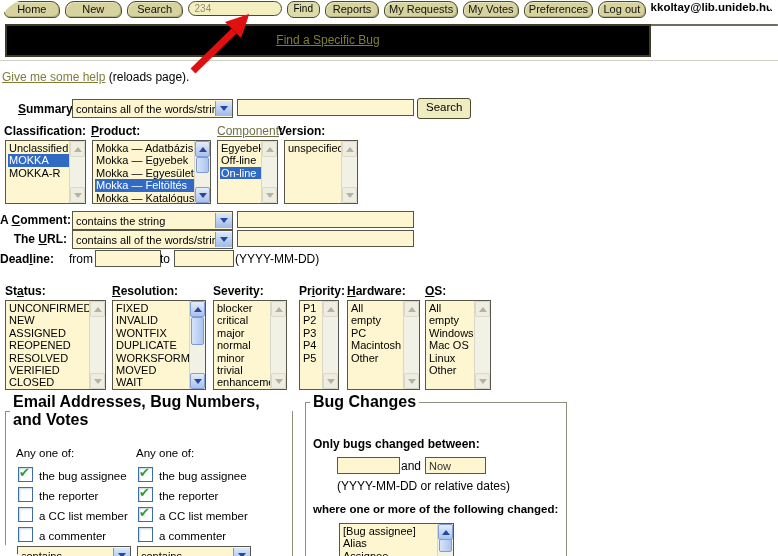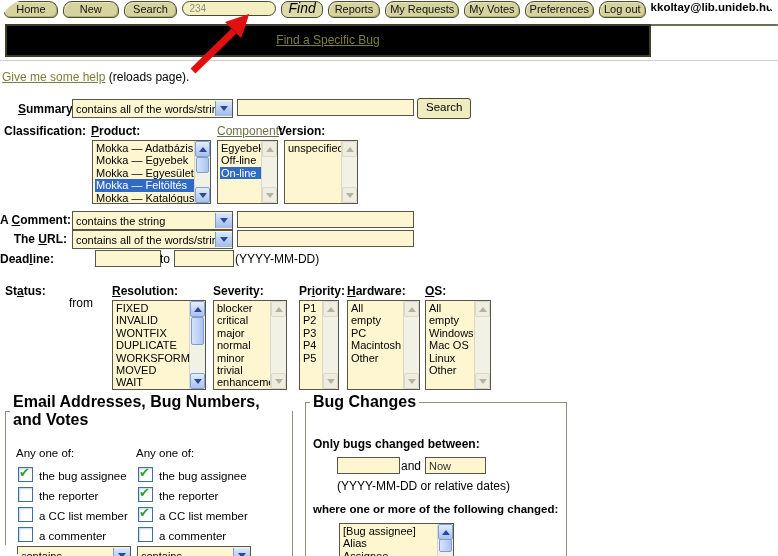--- a/index.html
+++ b/index.html
@@ -6,22 +6,22 @@
   .screen{position:relative;width:778px;height:556px;overflow:hidden;
     font-family:"Liberation Sans","DejaVu Sans",sans-serif;font-size:12px;color:#000;background:#fff;border-radius:27px;}
 
   
   .toolbar{position:absolute;left:4px;top:1px;right:0;height:18px;display:flex;align-items:flex-start;gap:5px;}
   .tbtn{height:15px;line-height:14px;padding:0 4px;text-align:center;font-size:11px;color:#111;
     background:#d7d39f;border:1px solid #4a4a33;border-radius:9px 9px 6px 6px;
     box-shadow:inset -1px -1px 0 #b5b17d, inset 1px 1px 0 #e8e5bd;cursor:pointer;white-space:nowrap;}
   .qs-input{height:13px;border:1px solid #4a4a33;border-radius:8px;background:#f3efc0;
     font-size:10px;color:#8e8e7e;padding:0 6px;line-height:13px;}
-  .find-btn{height:15px;line-height:13px;padding:0 6px;font-size:14px;background:#dedbab;
-    border:1px solid #4a4a33;border-radius:7px;cursor:pointer;font-style:italic;}
+  .find-btn{height:15px;line-height:13px;padding:0 6px;font-size:10px;background:#dedbab;
+    border:1px solid #4a4a33;border-radius:7px;cursor:pointer;}
   .user-email{margin-left:auto;font-size:11.5px;font-weight:bold;color:#000;white-space:nowrap;padding-right:5px;}
 
   
   .banner{position:absolute;left:5px;top:24px;width:642px;height:29px;background:#000000;
     border:2px solid #3d3d28;text-align:center;line-height:29px;}
   .banner-right-line{position:absolute;left:651px;top:24px;width:127px;border-top:2px solid #6e6e58;}
   .thin-rule{position:absolute;left:0;top:60px;width:778px;border-top:1px solid #cfcfc6;}
   a.olive{color:#7e7e3a;text-decoration:underline;cursor:pointer;}
   .help-line{position:absolute;left:2px;top:70px;font-size:12px;}
 
@@ -114,20 +114,32 @@
 
   <div class="abs blabel" style="left:4px;top:124px;">Classification:</div>
   <div class="abs blabel" style="left:91px;top:124px;">
     <span></span><span class="u">P</span><span>roduct:</span>
   </div>
   <div class="abs" style="left:217px;top:124px;">
     <a class="olive" style="color:#6f6f45;">Component</a><span class="blabel">:</span>
   </div>
   <div class="abs blabel" style="left:278px;top:124px;">Version:</div>
 
+  <div class="lb" style="left:5px;top:140px;width:79px;height:62px;">
+    <div class="lb-items">
+        <div class="li">Unclassified</div>
+        <div class="li sel-item">MOKKA</div>
+        <div class="li">MOKKA-R</div>
+      </div>
+    <div class="sb disabled">
+        <div class="sb-btn up"></div>
+        <div class="sb-spacer"></div>
+        <div class="sb-btn down"></div>
+      </div>
+  </div>
   <div class="lb" style="left:92px;top:140px;width:117px;height:62px;">
     <div class="lb-items">
         <div class="li">Mokka — Adatbázis</div>
         <div class="li">Mokka — Egyebek</div>
         <div class="li">Mokka — Egyesület</div>
         <div class="li sel-item">Mokka — Feltöltés</div>
         <div class="li">Mokka — Katalógus</div>
       </div>
     <div class="sb active">
         <div class="sb-btn up"></div>
@@ -173,21 +185,21 @@
   </div>
   <div class="sel" style="left:72px;top:230px;width:159px;">
     <span class="sel-text">contains all of the words/strings</span>
       <span class="sel-btn"></span>
   </div>
   <input class="field-input" style="left: 237px; top: 230px; width: 169px;" value="">
 
   <div class="abs blabel" style="left:0;top:252px;width:65px;">
     <span>Dead</span><span class="u">l</span><span>ine:</span>
   </div>
-  <span class="abs" style="left:69px;top:252px;margin-top:44px;">from</span>
+  <span class="abs" style="left:69px;top:252px;">from</span>
   <input class="field-input" style="left: 95px; top: 250px; width: 58px;" value="">
   <span class="abs" style="left:160px;top:252px;">to</span>
   <input class="field-input" style="left: 174px; top: 250px; width: 52px;" value="">
   <span class="abs" style="left:235px;top:252px;">(YYYY-MM-DD)</span>
 
   <div class="abs blabel" style="left:5px;top:284px;">
     <span>St</span><span class="u">a</span><span>tus:</span>
   </div>
   <div class="abs blabel" style="left:112px;top:284px;">
     <span></span><span class="u">R</span><span>esolution:</span>
@@ -196,20 +208,36 @@
   <div class="abs blabel" style="left:299px;top:284px;">
     <span>Pr</span><span class="u">i</span><span>ority:</span>
   </div>
   <div class="abs blabel" style="left:347px;top:284px;">
     <span></span><span class="u">H</span><span>ardware:</span>
   </div>
   <div class="abs blabel" style="left:425px;top:284px;">
     <span></span><span class="u">O</span><span>S:</span>
   </div>
 
+  <div class="lb" style="left:5px;top:300px;width:99px;height:88px;">
+    <div class="lb-items">
+        <div class="li">UNCONFIRMED</div>
+        <div class="li">NEW</div>
+        <div class="li">ASSIGNED</div>
+        <div class="li">REOPENED</div>
+        <div class="li">RESOLVED</div>
+        <div class="li">VERIFIED</div>
+        <div class="li">CLOSED</div>
+      </div>
+    <div class="sb disabled">
+        <div class="sb-btn up"></div>
+        <div class="sb-spacer"></div>
+        <div class="sb-btn down"></div>
+      </div>
+  </div>
   <div class="lb" style="left:112px;top:300px;width:92px;height:88px;">
     <div class="lb-items">
         <div class="li">FIXED</div>
         <div class="li">INVALID</div>
         <div class="li">WONTFIX</div>
         <div class="li">DUPLICATE</div>
         <div class="li">WORKSFORME</div>
         <div class="li">MOVED</div>
         <div class="li">WAIT</div>
       </div>

